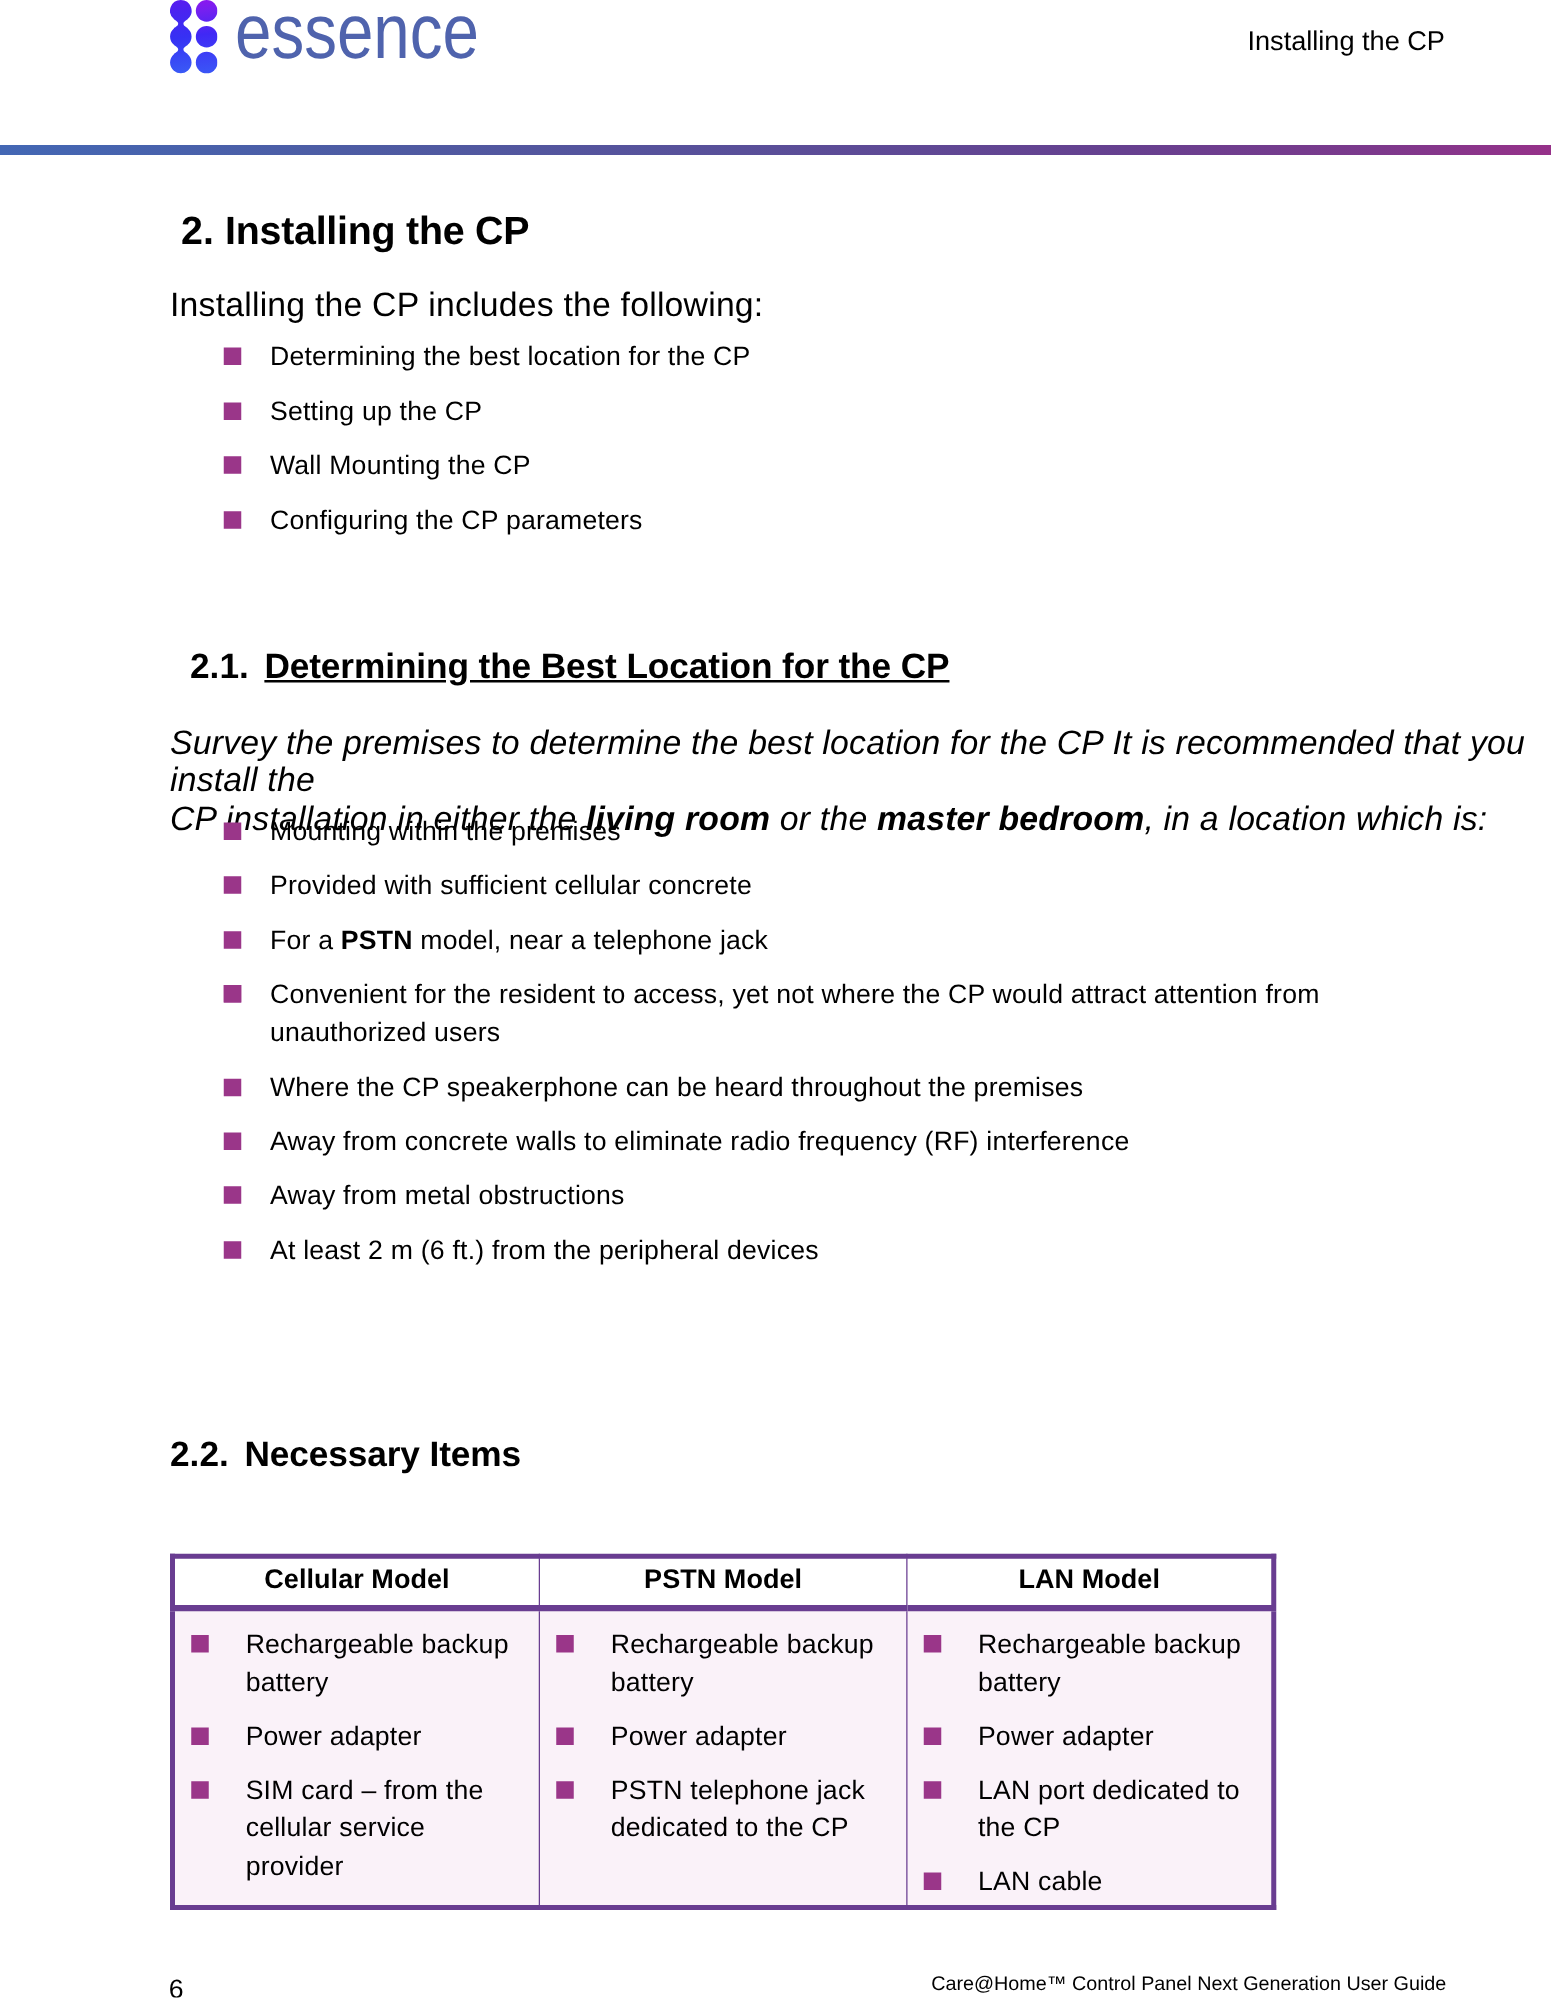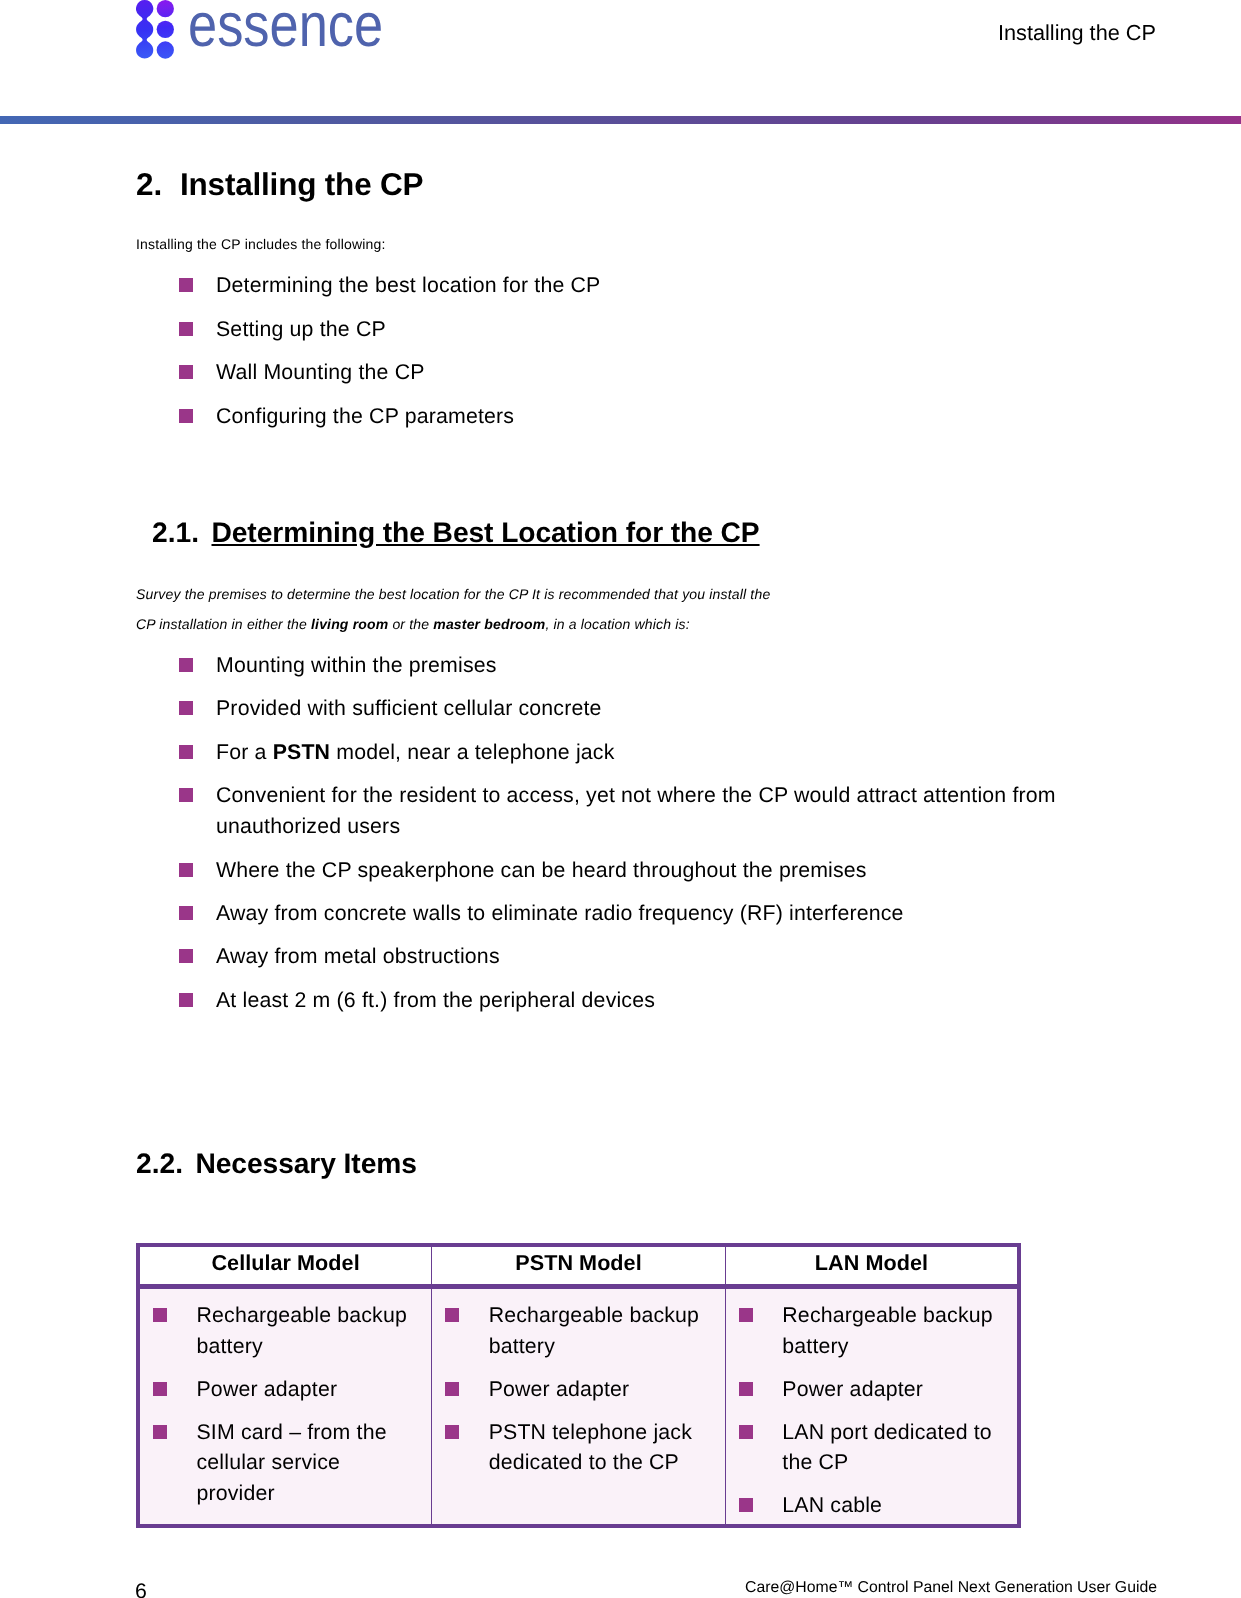--- a/index.html
+++ b/index.html
@@ -13,28 +13,28 @@
   .logo-word{position:absolute;left:188px;top:-4px;font-size:62px;line-height:60px;
              color:var(--logo-ink,#4f63ad);font-weight:400;transform:scaleX(0.845);transform-origin:0 50%;
              white-space:nowrap;}
   .running-head{position:absolute;left:998px;top:20px;font-size:21.7px;line-height:26px;
                 color:var(--ink,#000000);white-space:nowrap;}
   .hdr-rule{position:absolute;left:0;top:116px;width:1241px;height:8px;
             background:linear-gradient(90deg,var(--rule-a,#4367b4) 0%,#4e5ba2 24.2%,#5a4e98 50%,#66408f 72.6%,#7c398c 88.7%,var(--rule-b,#963189) 100%);}
 
   
   h1.sec{position:absolute;margin:0;font-weight:700;color:var(--ink,#000000);
-         font-size:31.5px;line-height:31px;letter-spacing:-0.2px;white-space:nowrap;}
+         font-size:31.5px;line-height:31px;letter-spacing:-0.2px;white-space:nowrap;text-align:center;}
   h1.sec .num{display:inline-block;width:44px;letter-spacing:0;}
   h2.sub{position:absolute;margin:0;font-weight:700;color:var(--ink,#000000);
          font-size:28.2px;line-height:28px;letter-spacing:-0.08px;white-space:nowrap;}
   h2.sub .num{display:inline-block;width:59.5px;letter-spacing:0;}
 
   
-  p.body{position:absolute;margin:0;font-size:14px;letter-spacing:0.17px;line-height:30.4px;color:var(--ink,#000000);}
+  p.body{position:absolute;margin:0;font-size:27px;letter-spacing:0.17px;line-height:30.4px;color:var(--ink,#000000);}
 
   ul.blist{position:absolute;margin:0;padding:0;list-style:none;}
   ul.blist li{position:relative;padding-left:37px;font-size:21.3px;letter-spacing:0.17px;
               line-height:31px;color:var(--ink,#000000);margin-bottom:12.4px;}
   ul.blist li:last-child{margin-bottom:0;}
   ul.blist li .bul{position:absolute;left:0px;top:8px;width:14px;height:14px;
                    background:var(--bullet,#9a3689);}
 
   
   table.nec{position:absolute;border-collapse:collapse;table-layout:fixed;

